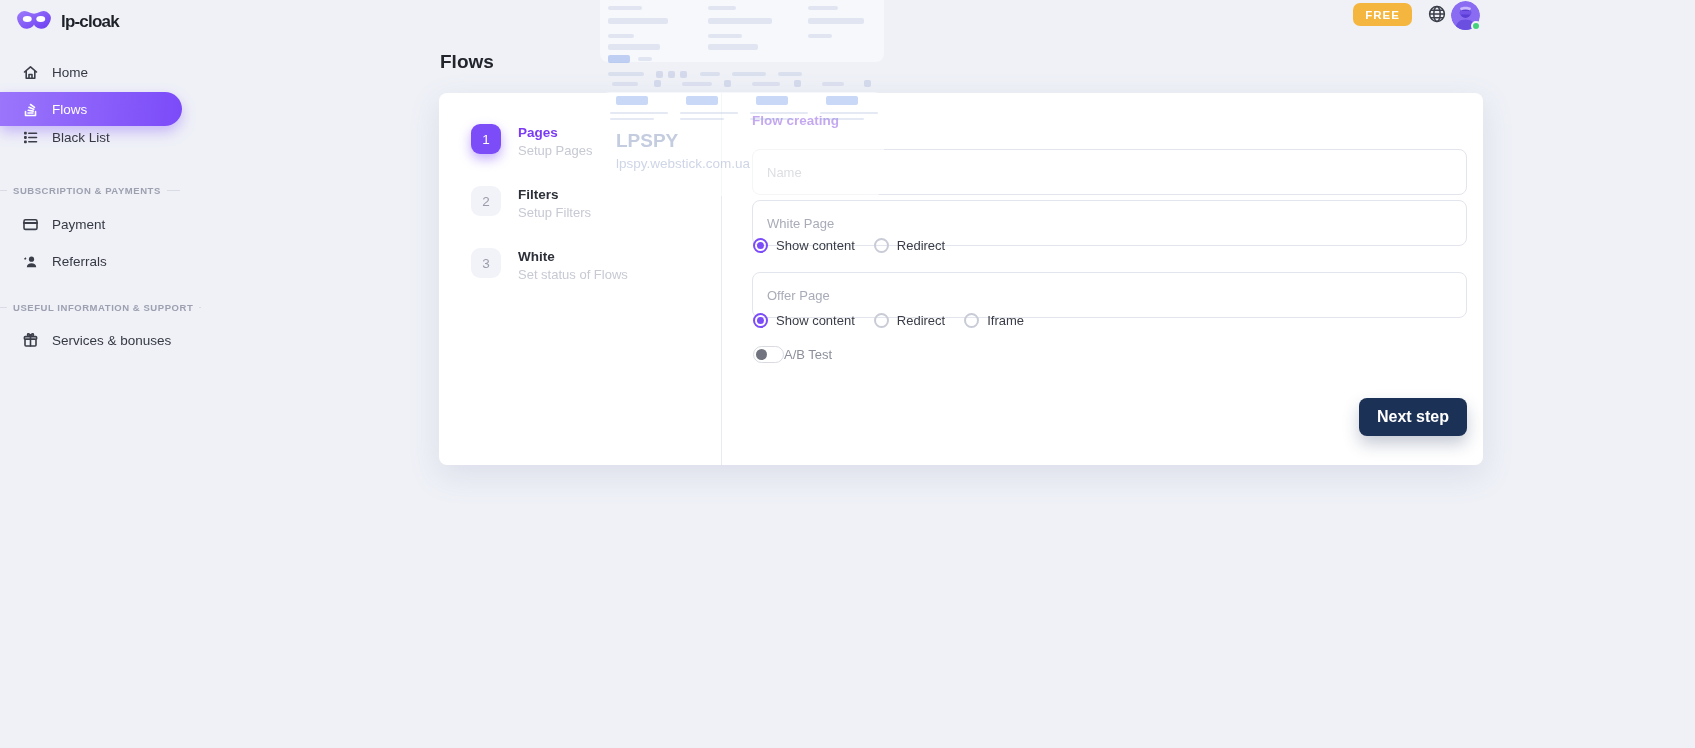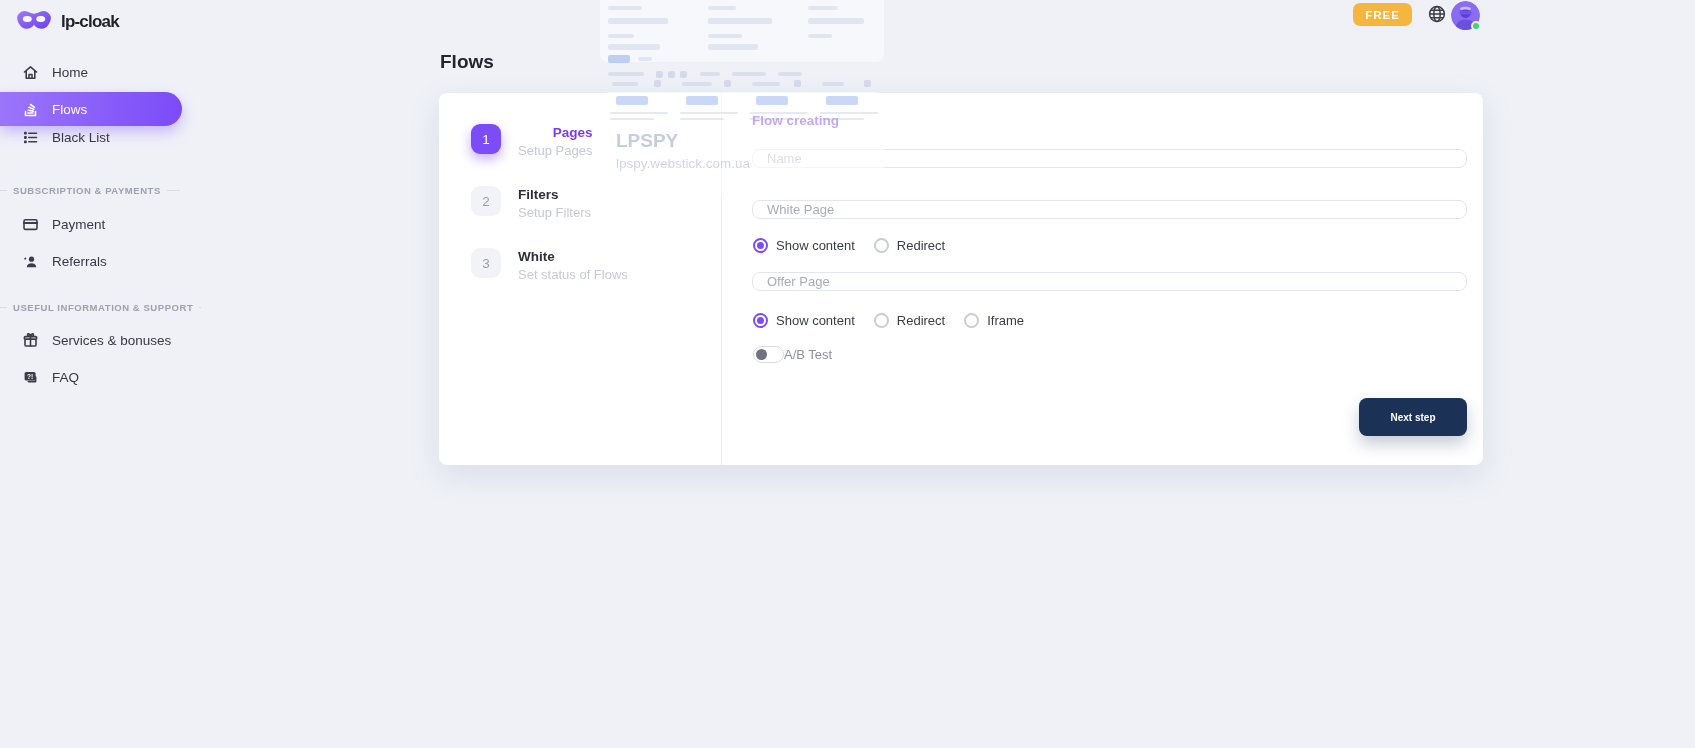--- a/index.html
+++ b/index.html
@@ -40,42 +40,42 @@
 
   .card { position:absolute; left:439px; top:93px; width:1044px; height:372px; background:#fff;
           border-radius:8px; box-shadow:0 10px 30px rgba(130,140,170,.18); }
   .card-divider { position:absolute; left:282px; top:0; bottom:0; width:1px; background:#e9ebf1; }
 
   .step { position:absolute; left:32px; display:flex; gap:17px; cursor:pointer; }
   .step-badge { width:30px; height:30px; border-radius:9px; display:flex; align-items:center; justify-content:center;
                 font-size:13.5px; background:#f2f3f8; color:#9a9dab; flex:none; }
   .step.active .step-badge { background:#7c4cf9; color:#fff; box-shadow:0 5px 12px rgba(124,76,249,.45); }
   .step-title { font-size:13.5px; font-weight:700; color:#2d3039; margin-top:1px; }
-  .step.active .step-title { color:#7b3bf5;text-align:right; }
+  .step.active .step-title { color:#7b3bf5; }
   .step-sub { font-size:13px; color:#c7c9d3; margin-top:3px; }
 
   .form-title { position:absolute; left:313px; top:20px; font-size:13.5px; font-weight:700; color:#6d28d9; }
-  .finput { position:absolute; left:313px; width:715px; height:19px; border:1px solid #e3e5ec; border-radius:8px;
+  .finput { position:absolute; left:313px; width:715px; height:46px; border:1px solid #e3e5ec; border-radius:8px;
             padding:0 14px; font-size:13px; color:#3a3d47; background:#fff; outline:none;
             font-family:"Liberation Sans",sans-serif; }
   .finput::placeholder { color:#a9acb8; }
 
   .radio-row { position:absolute; left:314px; display:flex; align-items:center; gap:19px; }
   .radio { display:flex; align-items:center; gap:8px; font-size:13px; color:#3a3d47; cursor:pointer; }
   .rdot { width:15px; height:15px; border-radius:50%; border:2px solid #c9ccd6; position:relative; flex:none; }
   .rdot.sel { border-color:#7c4cf9; }
   .rdot.sel::after { content:''; position:absolute; inset:2px; border-radius:50%; background:#7c4cf9; }
 
   .toggle-row { position:absolute; left:314px; top:253px; display:flex; align-items:center; cursor:pointer; }
   .toggle { width:31px; height:17px; border-radius:9px; background:#fff; border:1.5px solid #d8dbe2; position:relative; }
   .toggle .knob { position:absolute; left:2px; top:1.5px; width:11px; height:11px; border-radius:50%; background:#71747f; }
   .toggle-label { font-size:13px; color:#8d909b; }
 
   .next-btn { position:absolute; left:920px; top:305px; width:108px; height:38px; background:#1c3156; color:#fff;
-              border:none; border-radius:8px; font-size:10px; font-weight:700; cursor:pointer;
+              border:none; border-radius:8px; font-size:16px; font-weight:700; cursor:pointer;
               box-shadow:0 8px 16px rgba(28,49,86,.25); font-family:"Liberation Sans",sans-serif; }
 
   
   .ghost { position:absolute; left:600px; top:0; width:284px; height:196px; pointer-events:none; }
   .gpanel-a { position:absolute; left:0; top:-8px; width:284px; height:70px; background:rgba(255,255,255,.5);
               border-radius:0 0 8px 8px; }
   .gpanel-b { position:absolute; left:0; top:92px; width:284px; height:104px; background:rgba(255,255,255,.6);
               border-radius:10px; }
   .gb { position:absolute; background:rgba(148,166,210,.22); border-radius:2px; height:4px; }
   .gb.blue { background:rgba(120,158,232,.45); }
@@ -168,30 +168,20 @@
     <span class="ic">
       <svg width="17" height="17" viewBox="0 0 17 17">
           <rect x="3" y="7.2" width="11" height="6.8" rx="1"></rect>
           <rect x="2.4" y="4.6" width="12.2" height="2.6" rx="0.8"></rect>
           <path d="M8.5 4.6 V14 M8.5 4.4 C6.5 4.4 5.2 3.6 5.6 2.4 C6 1.3 8 1.8 8.5 4.4 Z M8.5 4.4 C10.5 4.4 11.8 3.6 11.4 2.4 C11 1.3 9 1.8 8.5 4.4 Z"></path>
         </svg>
     </span>
     <span>Services &amp; bonuses</span>
   </div>
 
-  <div class="nav-item" style="top:360px">
-    <span class="ic">
-      <svg width="17" height="17" viewBox="0 0 17 17">
-          <rect x="2.6" y="3" width="11" height="8.6" rx="1.6" fill="#3b3e48" stroke="none"></rect>
-          <path d="M13.6 8 V12.6 H6.4" stroke="#3b3e48" fill="none"></path>
-          <text x="5" y="9.8" font-size="6.5" fill="#ffffff" stroke="none" font-family="Liberation Sans, sans-serif" font-weight="bold">?!</text>
-        </svg>
-    </span>
-    <span>FAQ</span>
-  </div>
 
 
   <button class="free-badge">FREE</button>
   <button class="globe-btn">
     <svg width="20" height="20" viewBox="0 0 20 20">
         <circle cx="10" cy="10" r="7.4"></circle>
         <ellipse cx="10" cy="10" rx="3.2" ry="7.4"></ellipse>
         <path d="M2.8 10 H17.2 M3.8 6.2 H16.2 M3.8 13.8 H16.2"></path>
       </svg>
   </button>

